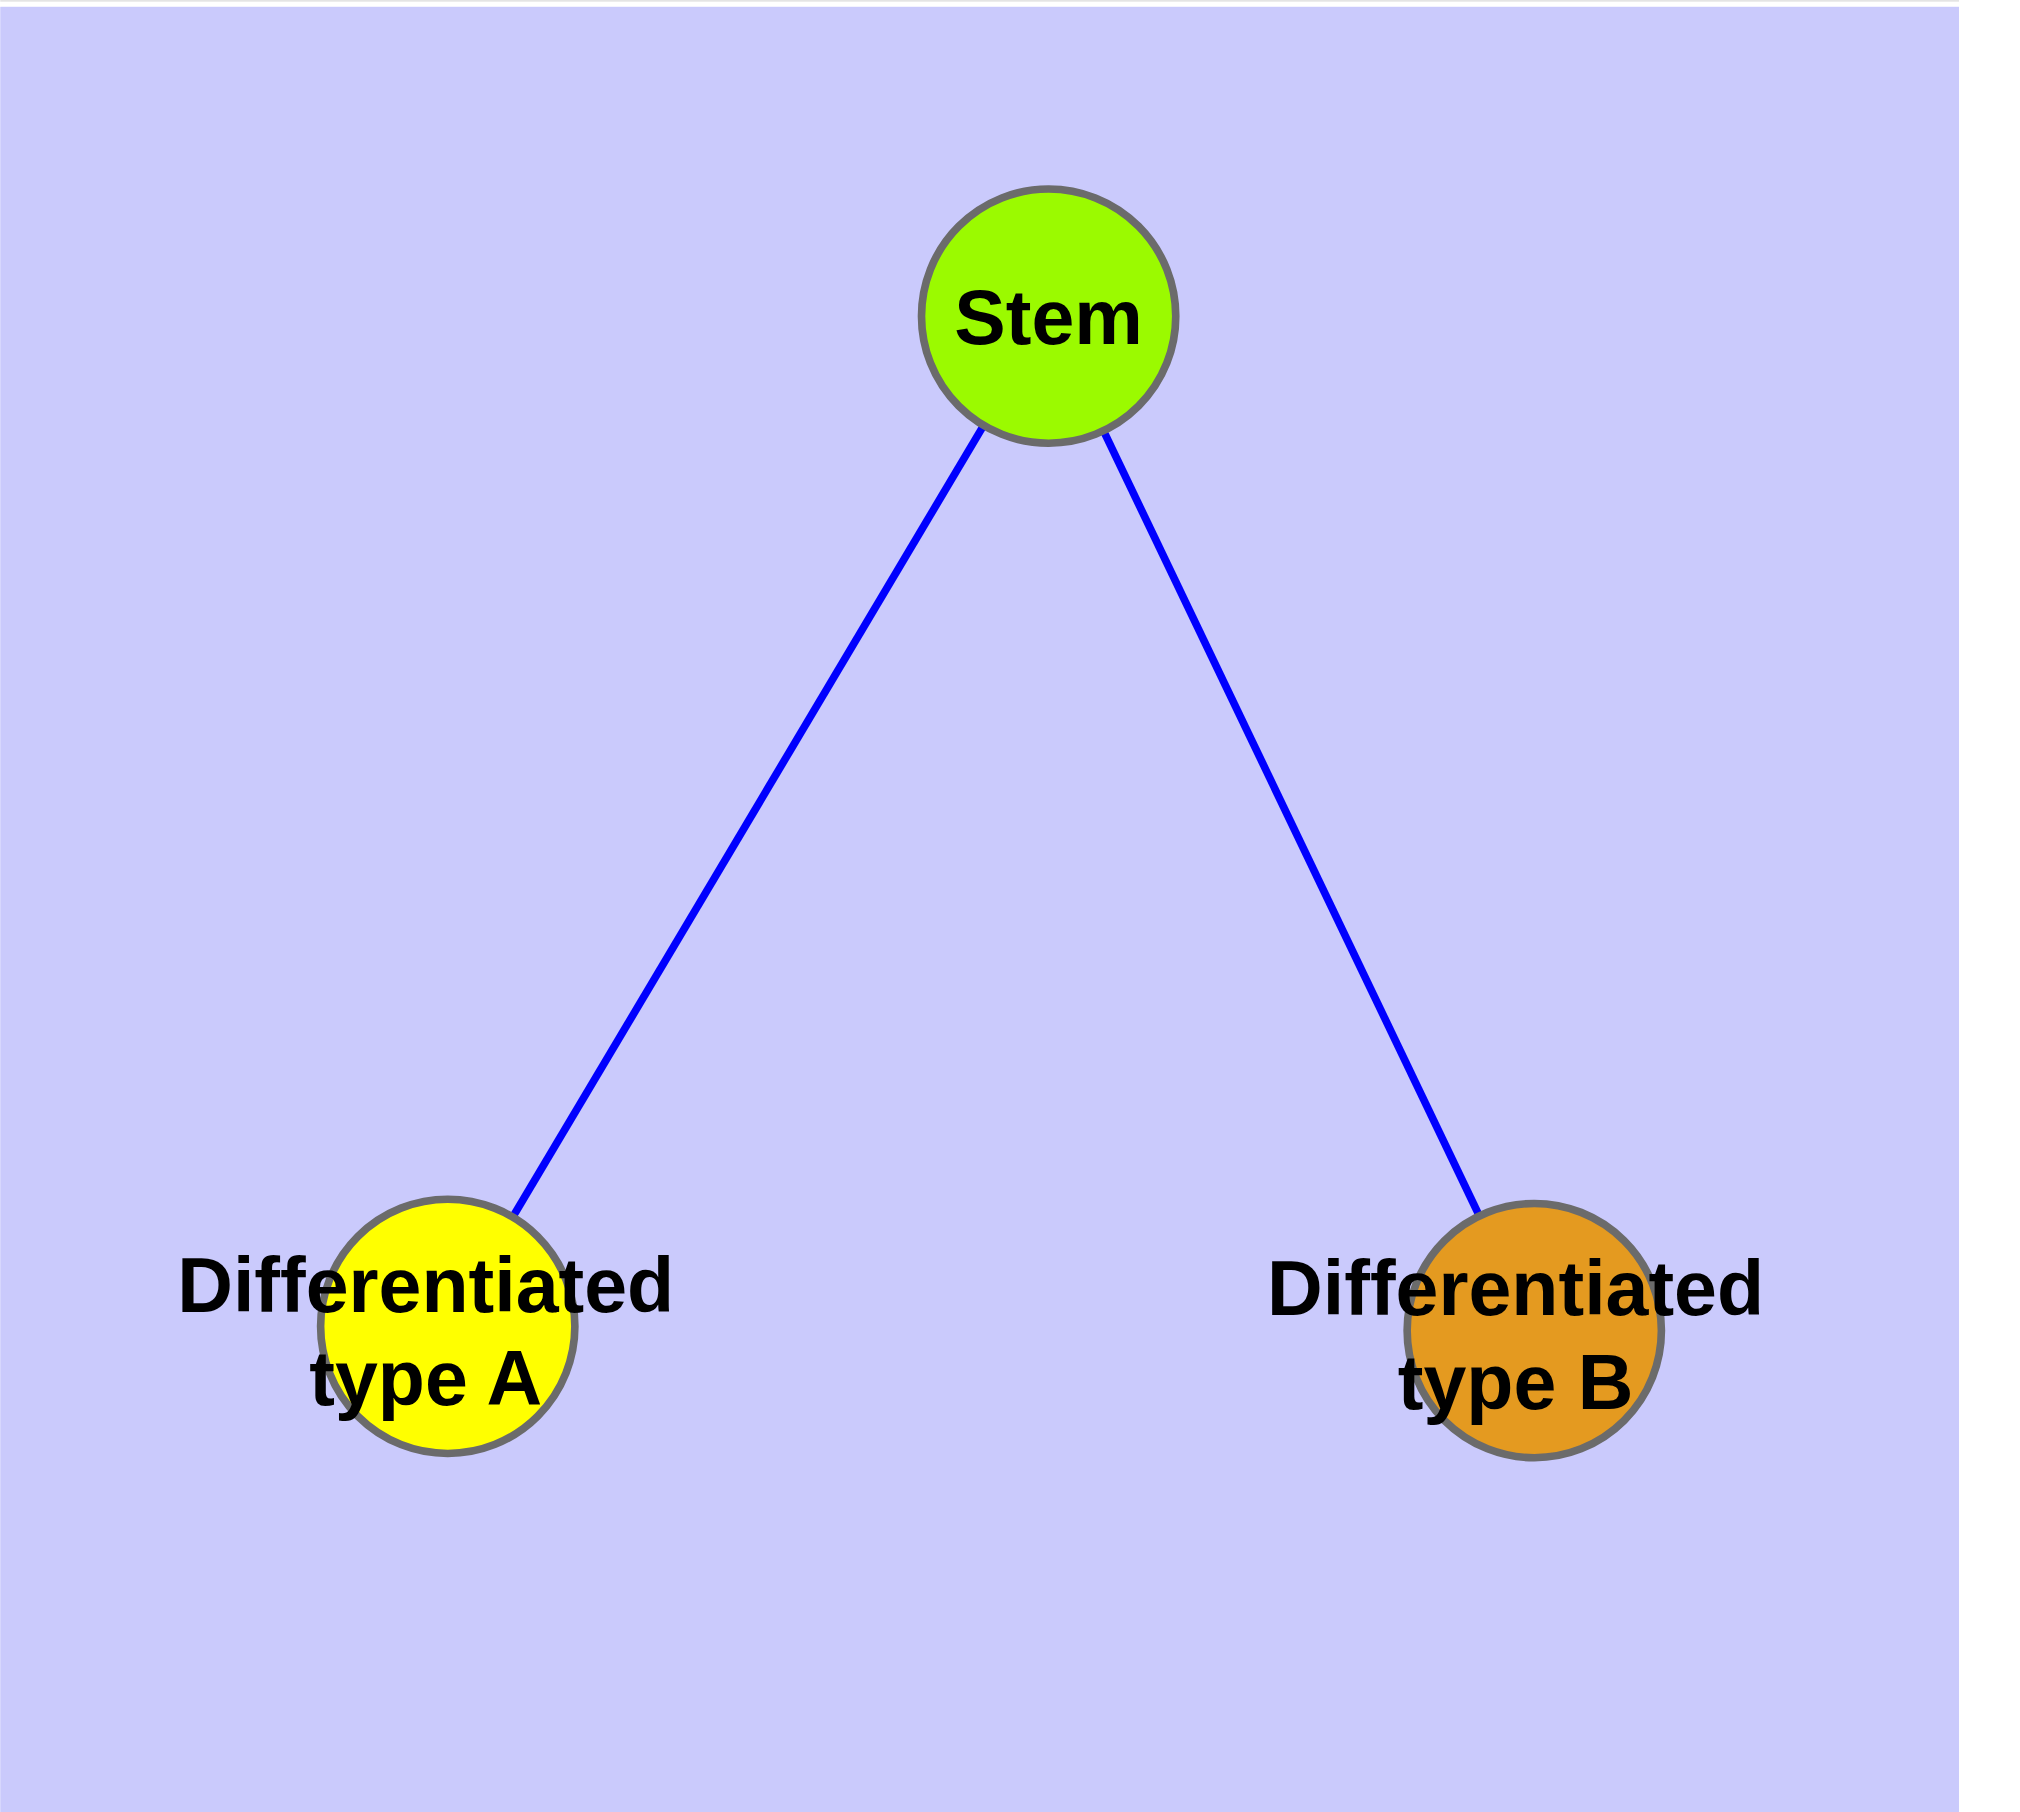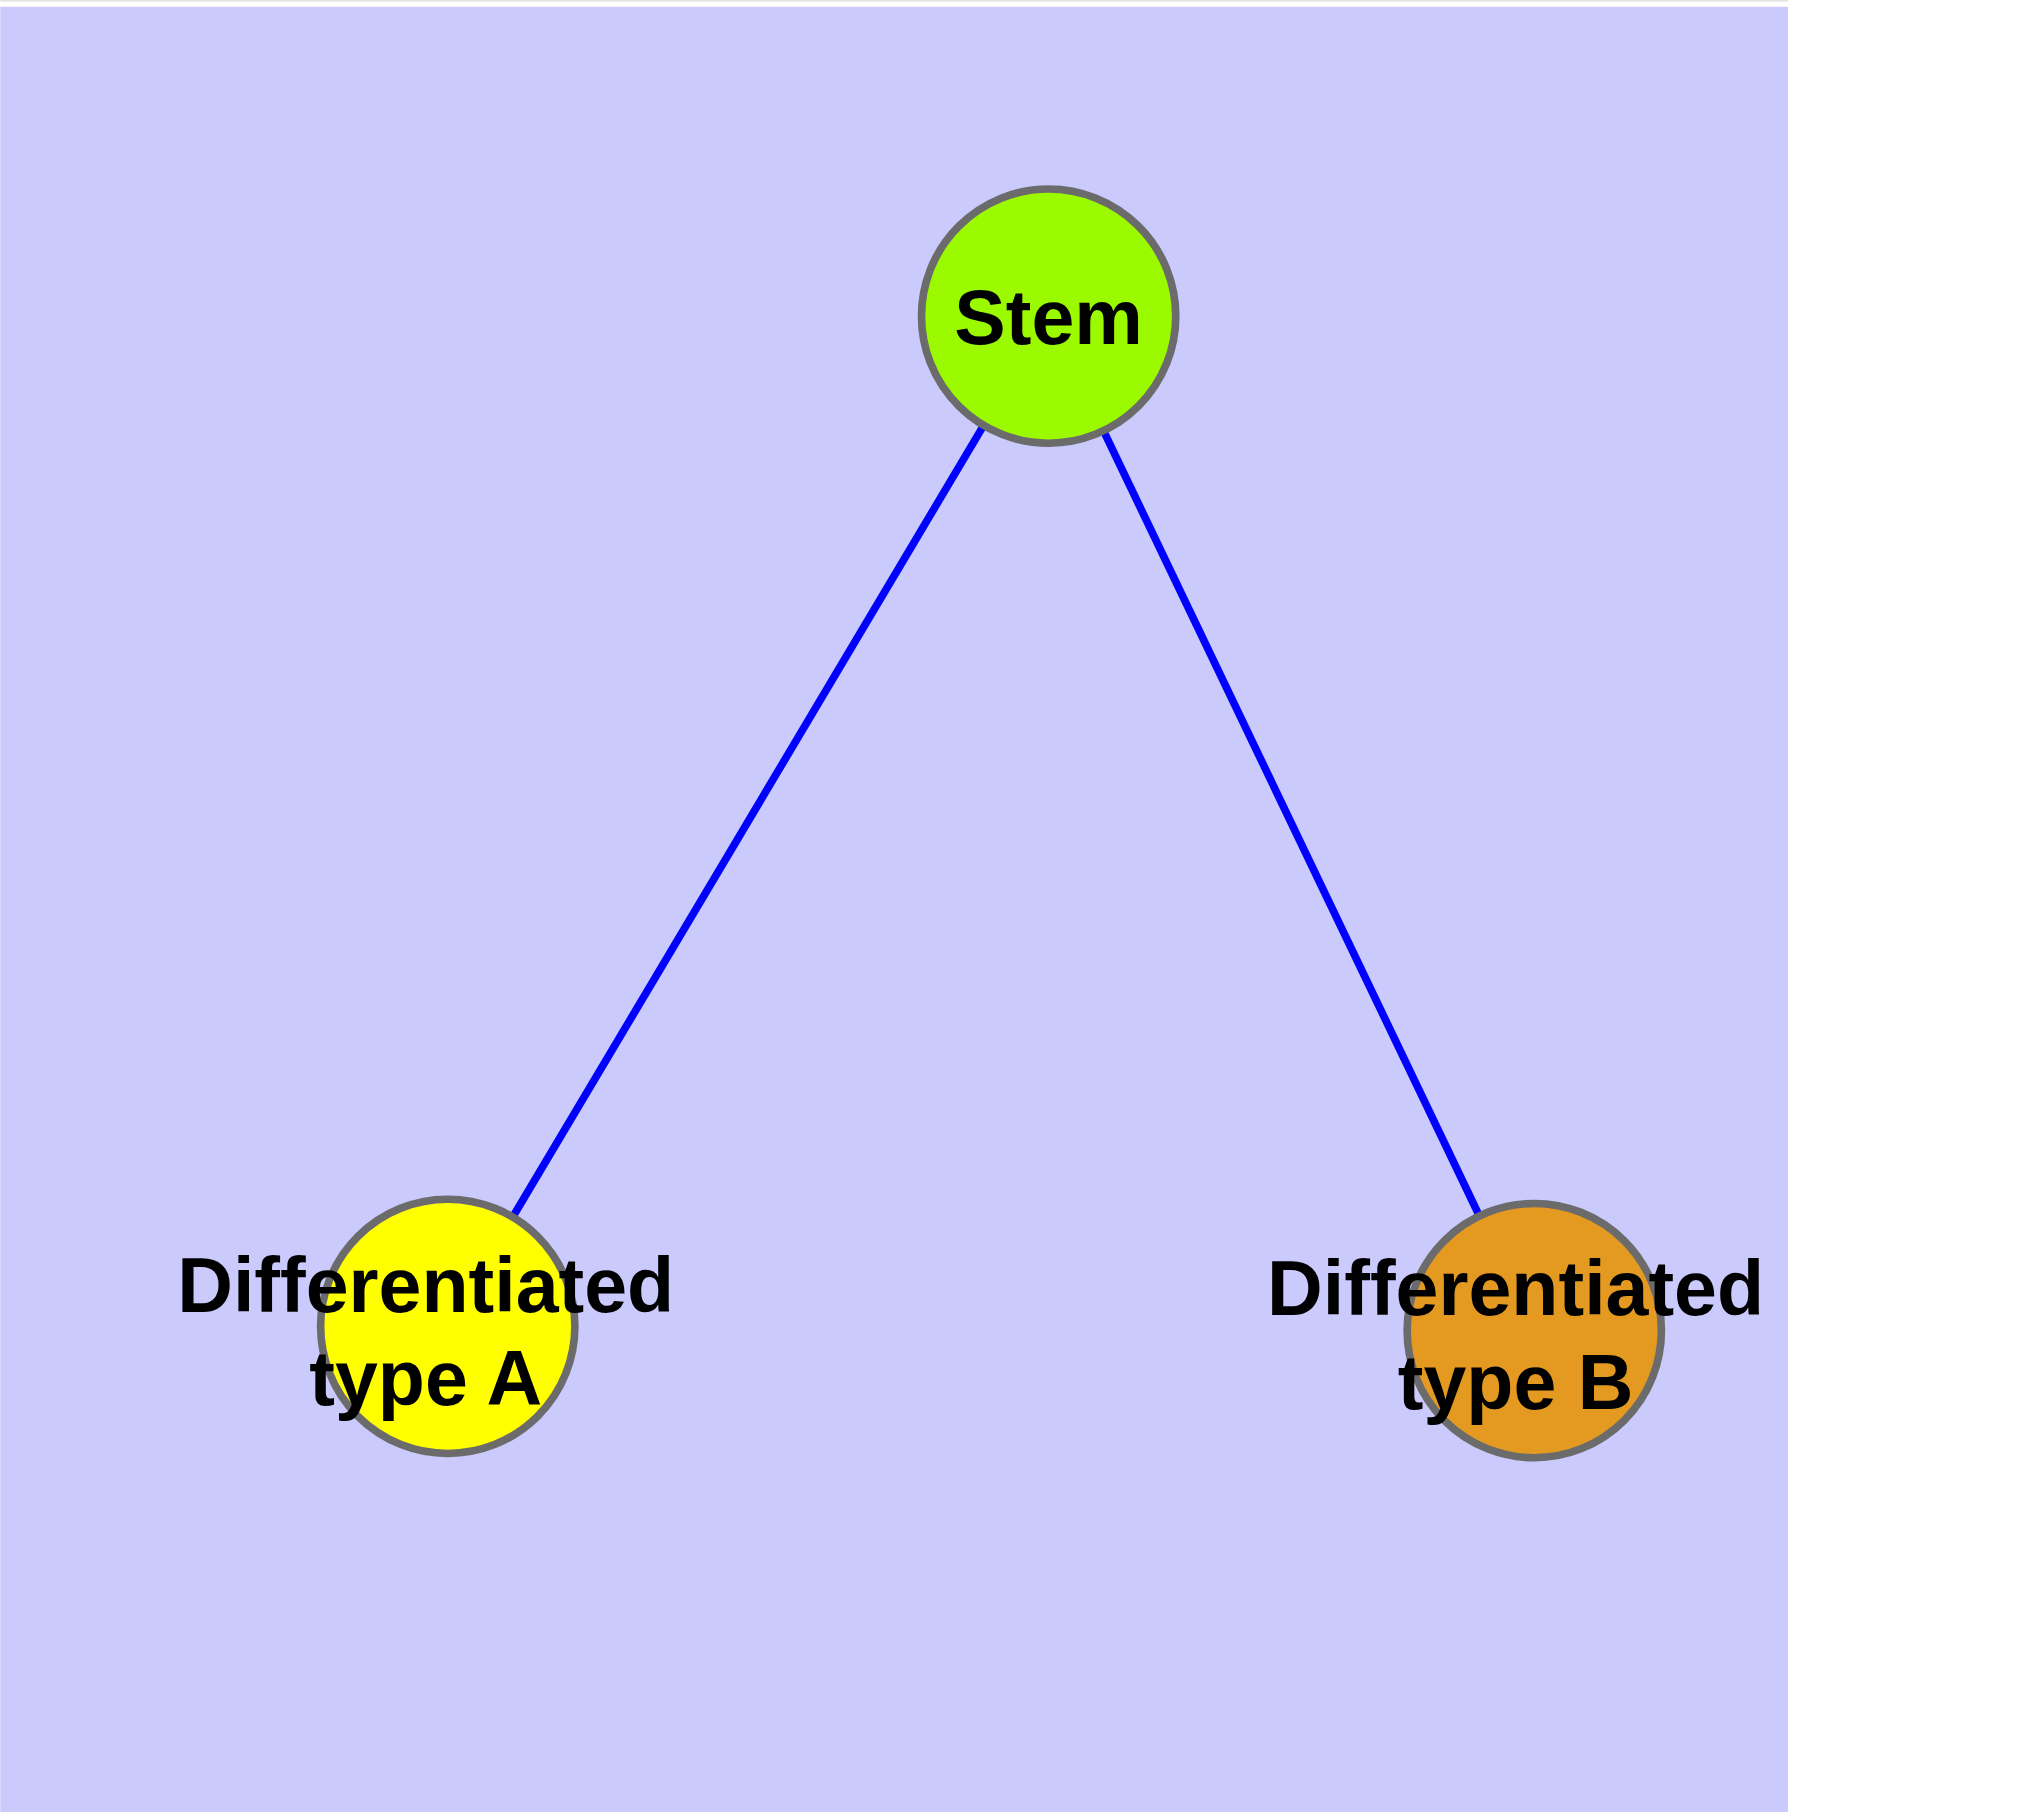--- a/index.html
+++ b/index.html
@@ -3,21 +3,21 @@
 <meta charset="utf-8">
 <style>
   html, body {
     margin: 0;
     padding: 0;
     background: #ffffff;
     font-family: "Liberation Sans", sans-serif;
   }
   .stage {
     position: relative;
-    width: 1788px;
+    width: 1959px;
     height: 1812px;
     overflow: hidden;
     background: #ffffff;
   }
   svg.graph {
     position: absolute;
     top: 0;
     left: 0;
     display: block;
   }

